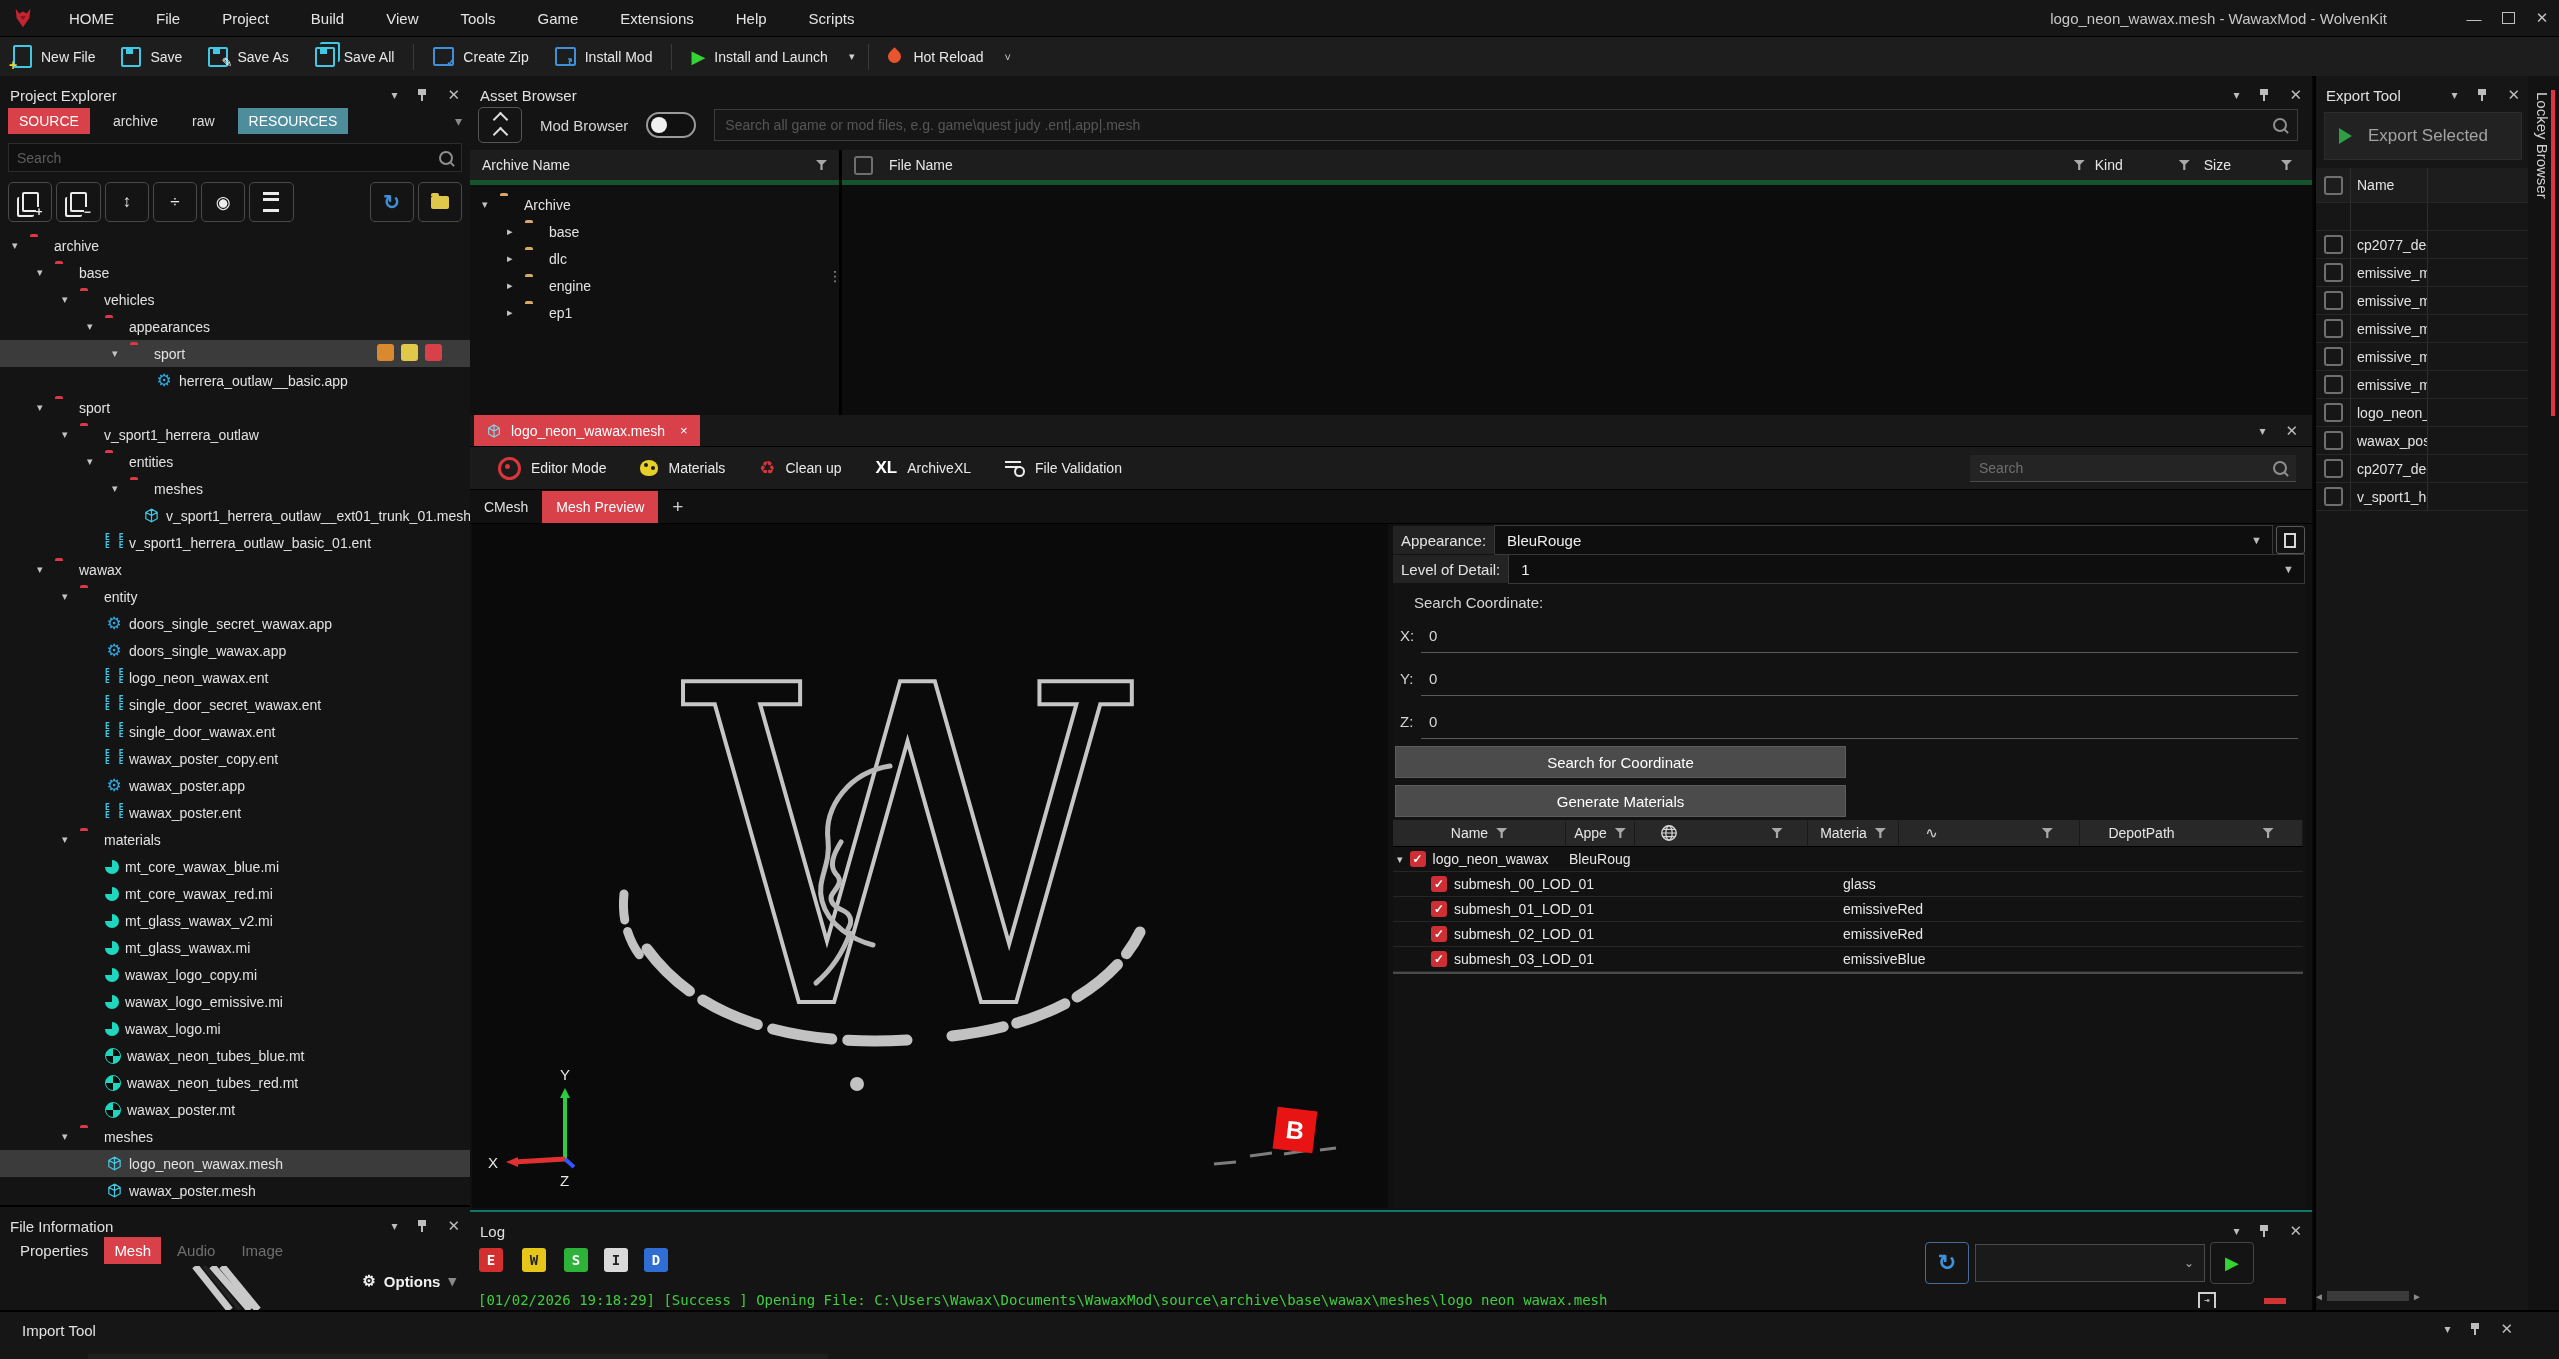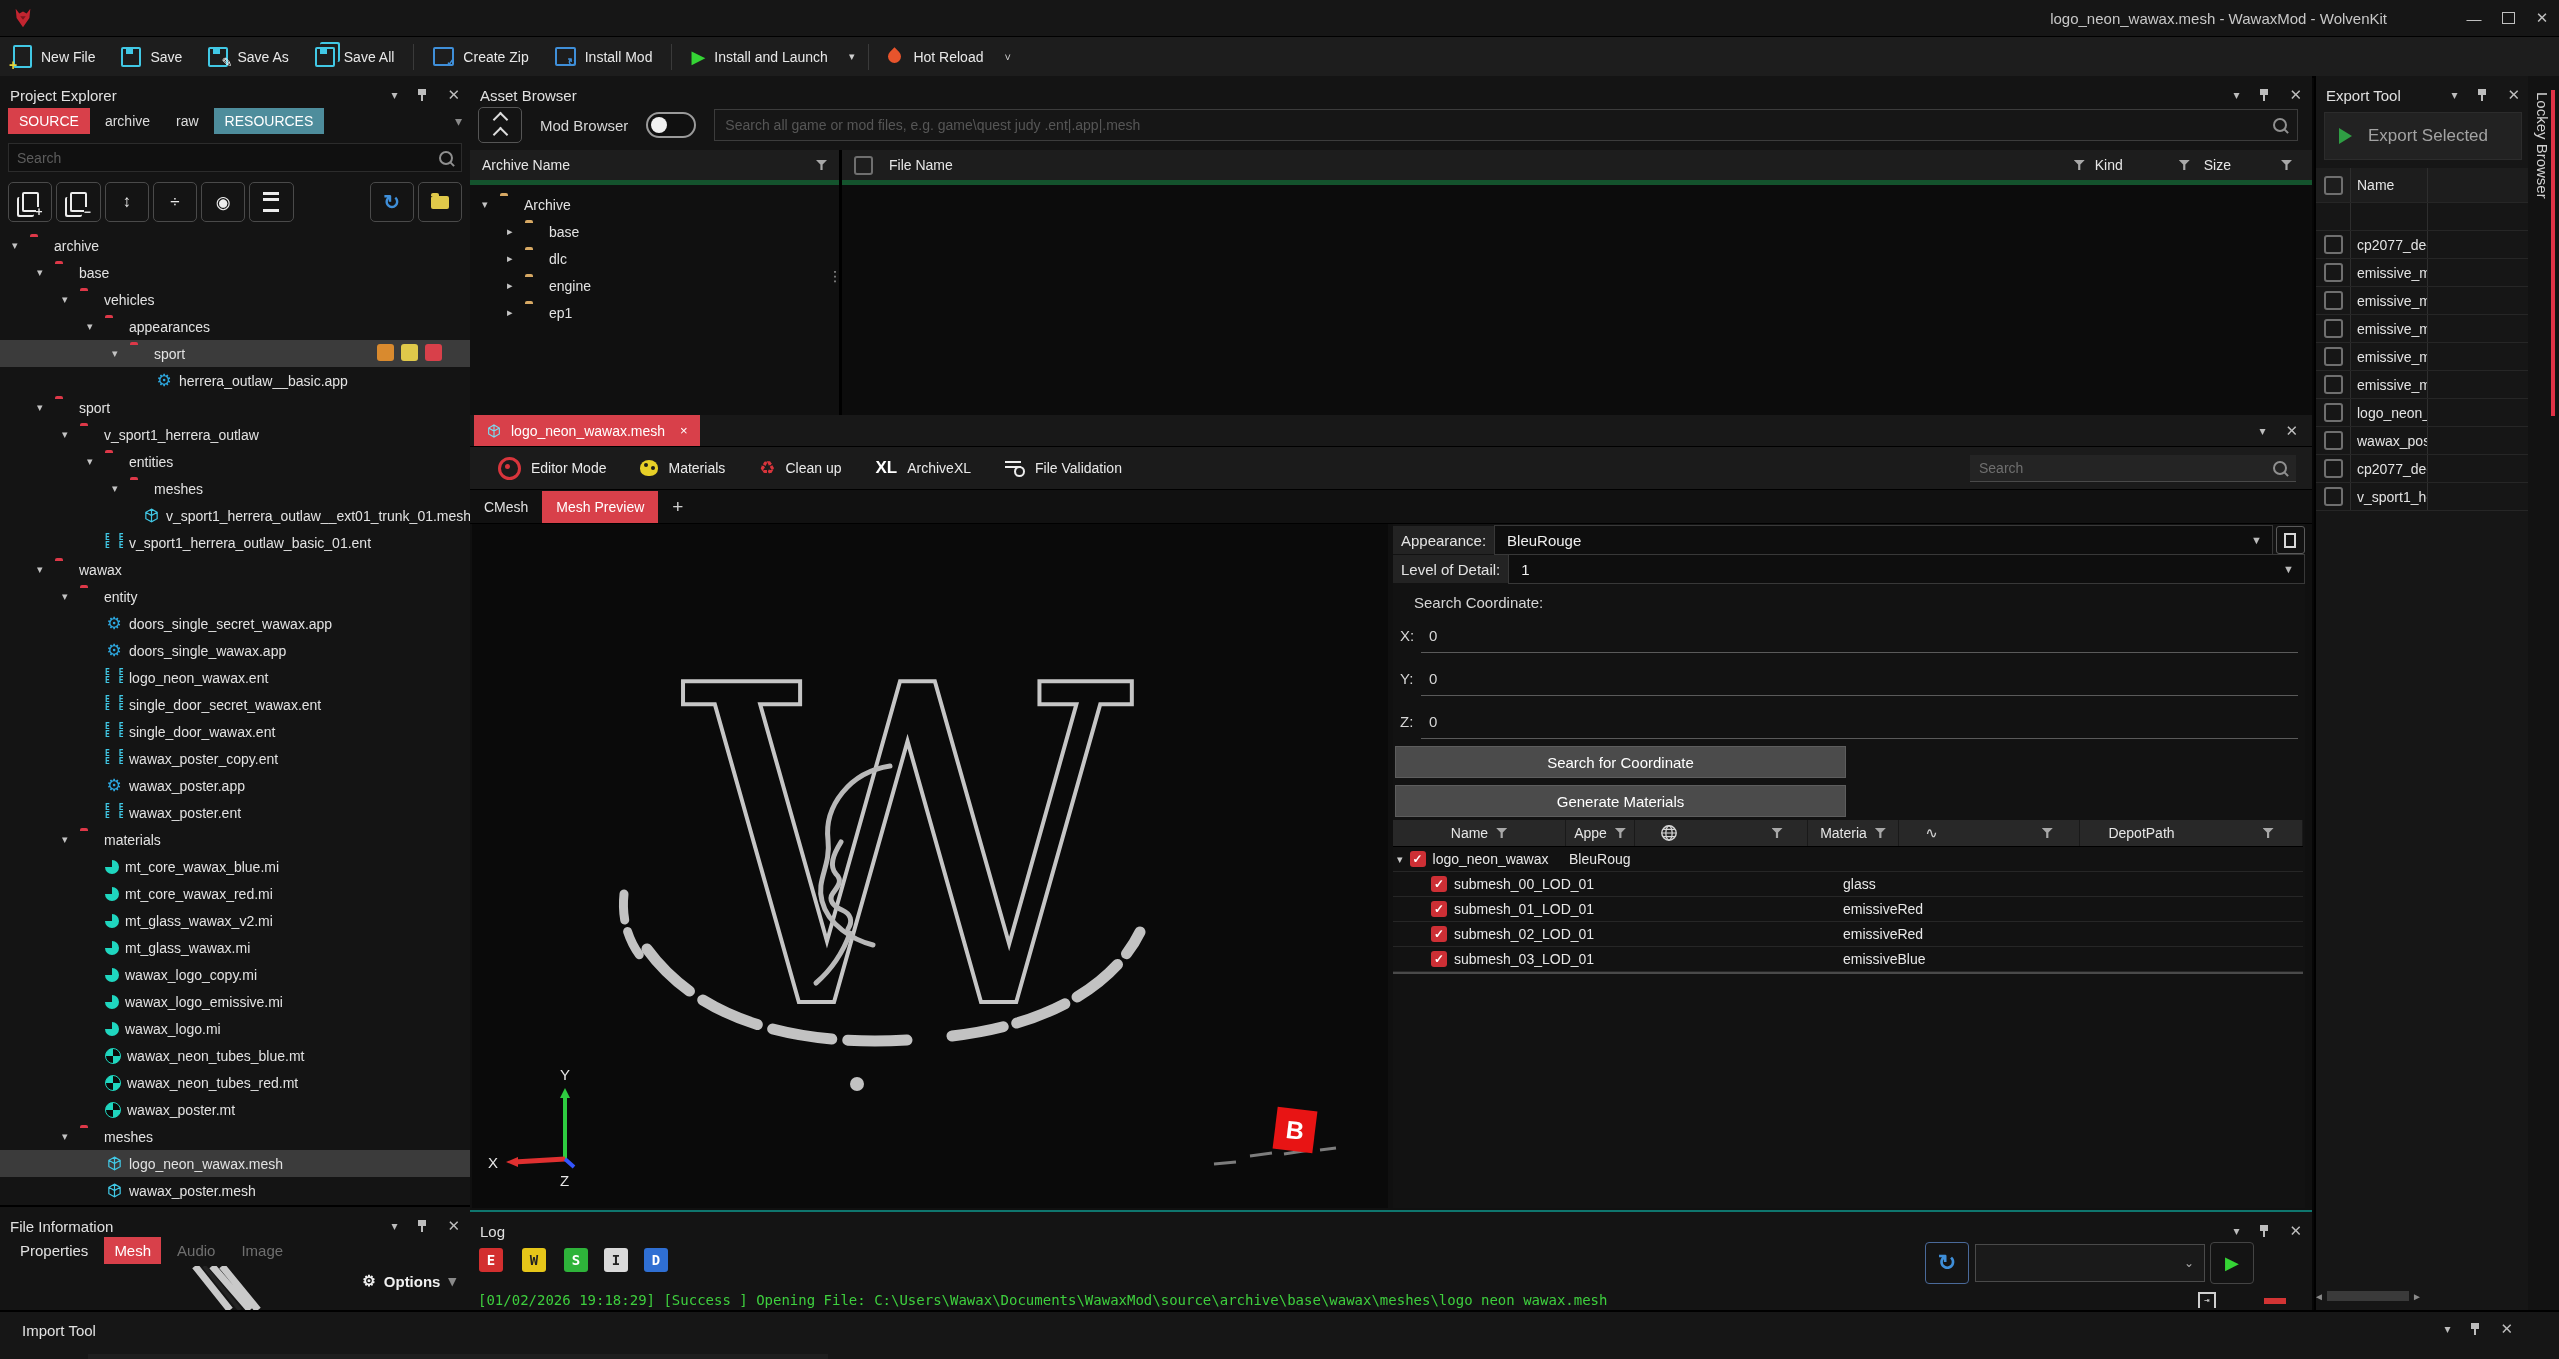--- a/index.html
+++ b/index.html
@@ -46,21 +46,21 @@
     clip-path:polygon(0 0,100% 0,60% 45%,60% 100%,40% 100%,40% 45%);}
   .mag{display:inline-block;width:10px;height:10px;border:2px solid #8f8f8f;border-radius:50%;position:relative;}
   .mag::after{content:"";position:absolute;width:2px;height:6px;background:#8f8f8f;transform:rotate(-45deg);left:10px;top:8px;}
   .cbx{display:inline-block;width:15px;height:15px;border:2px solid #6f6f6f;border-radius:3px;background:transparent;}
   .rcb{display:inline-block;width:16px;height:16px;background:#cd2f35;border-radius:3px;color:#fff;
     font-size:12px;line-height:16px;text-align:center;font-weight:bold;}
   .rcb::after{content:"✓";}
 
   
   #pe{left:0;top:76px;width:470px;height:1129px;background:#141414;border-right:2px solid #000;overflow:hidden;}
-  #pe-tabs{height:33px;display:flex;align-items:center;gap:4px;padding:0 8px;font-size:14px;}
+  #pe-tabs{height:33px;display:flex;align-items:center;gap:12px;padding:0 8px;font-size:14px;}
   .petab{padding:5px 11px;color:#ddd;}
   .petab.red{background:#d8404a;color:#fff;}
   .petab.teal{background:#4e8d9c;color:#fff;}
   #pe-search{margin:6px 8px;height:27px;background:#101010;border:1px solid #2c2c2c;display:flex;align-items:center;padding:0 8px;color:#5d5d5d;font-size:14px;}
   #pe-btnrow{display:flex;align-items:center;gap:4px;padding:4px 8px;}
   .pebtn{width:44px;height:38px;border:1px solid #4a4a4a;border-radius:5px;display:flex;align-items:center;justify-content:center;color:#ececec;font-size:17px;position:relative;}
   .docs2{width:13px;height:16px;border:2px solid #ececec;border-radius:2px;position:relative;box-shadow:-4px 4px 0 -1px #141414,-5px 5px 0 0 #ececec;}
   .docs2 .bdg{position:absolute;right:-6px;bottom:-7px;font-size:12px;font-weight:bold;color:#ececec;background:#141414;line-height:10px;}
   .bars3{width:16px;height:14px;border-top:3px solid #ececec;border-bottom:3px solid #ececec;position:relative;}
   .bars3::before{content:"";position:absolute;top:3px;left:0;width:16px;height:3px;background:#ececec;}
@@ -226,20 +226,33 @@
   #importbar .phicons{position:absolute;right:46px;top:8px;}
 </style>
 </head>
 <body>
 
 <header id="menubar" class="abs">
   <svg id="wolf" viewBox="0 0 24 24">
     <path d="M4 2 L8 7 L12 5 L16 7 L20 2 L19 12 L12 22 L5 12 Z" fill="#c32530"></path>
     <path d="M9 10 L12 14 L15 10" fill="#7a141c"></path>
   </svg>
+  <nav id="menu-items" class="flex">
+
+  <span class="mi">HOME</span>
+      <span class="mi">File</span>
+      <span class="mi">Project</span>
+      <span class="mi">Build</span>
+      <span class="mi">View</span>
+      <span class="mi">Tools</span>
+      <span class="mi">Game</span>
+      <span class="mi">Extensions</span>
+      <span class="mi">Help</span>
+      <span class="mi">Scripts</span>
+    </nav>
   <span class="spacer"></span>
   <span id="wintitle">logo_neon_wawax.mesh  -  WawaxMod  -  WolvenKit</span>
   <span class="winbtn">—</span>
   <span class="winbtn"><span class="maxbox"></span></span>
   <span class="winbtn">✕</span>
 </header>
 
 <div id="toolbar" class="abs">
   <div class="tbitem">
     <span class="icon-doc plus"></span>

